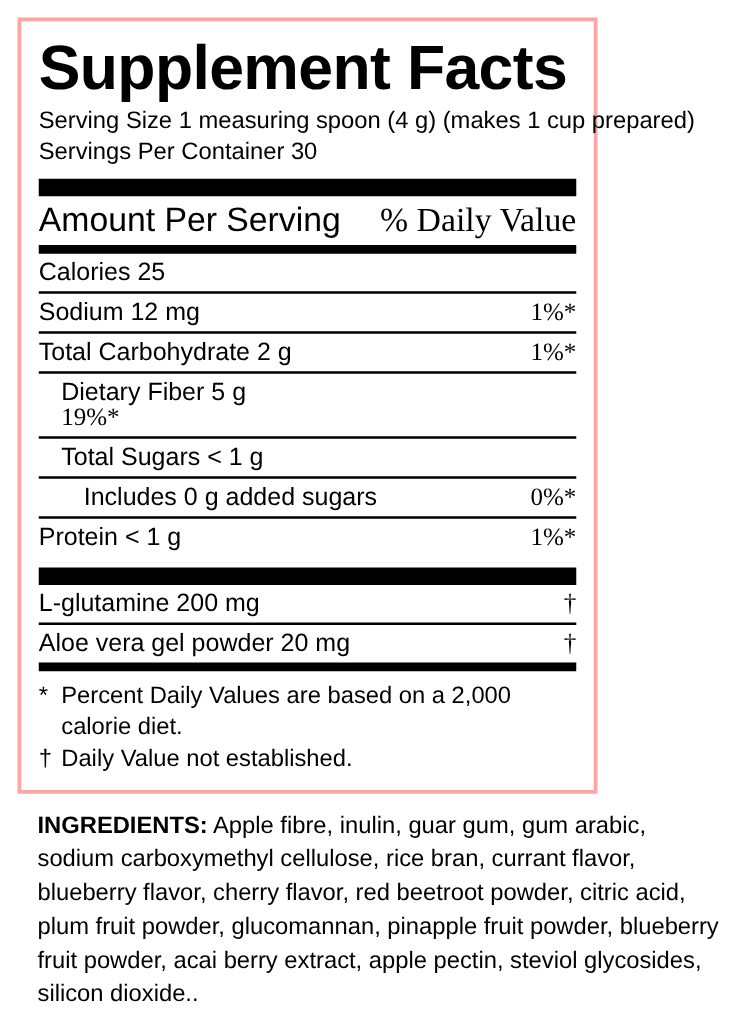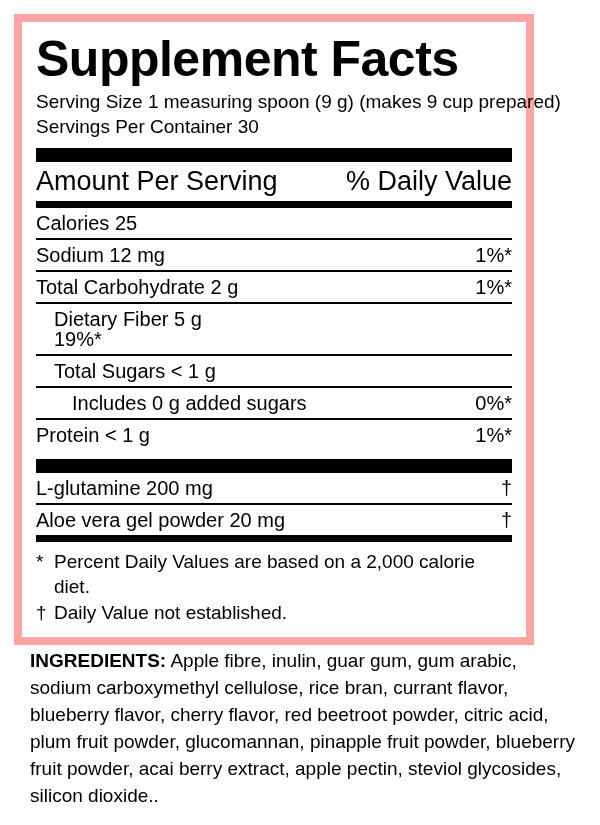--- a/index.html
+++ b/index.html
@@ -11,23 +11,23 @@
     width: 600px;
     height: 825px;
     font-family: "Liberation Sans", sans-serif;
     color: #000000;
     position: relative;
   }
   .panel {
     position: absolute;
     left: 14px;
     top: 14px;
-    width: 520px;
+    width: 464px;
     box-sizing: border-box;
-    border: 8px solid #fca5a5;
+    border: 3px solid #fca5a5;
     padding: 10px 14px 12px 14px;
   }
   .title {
     font-size: 50px;
     font-weight: 700;
     line-height: 1.02;
     letter-spacing: -0.5px;
     margin: 2px 0 4px 0;
     white-space: nowrap;
   }
@@ -55,21 +55,21 @@
     align-items: baseline;
     font-size: 20px;
     line-height: 1.0;
     padding: 5px 0 5px 0;
   }
   .row.header {
     font-size: 27px;
     padding: 6px 0 6px 0;
   }
   .row .left { text-align: left; }
-  .row .right { text-align: center; white-space: nowrap; }
+  .row .right { text-align: center; white-space: nowrap; font-family: Liberation Serif, serif; }
   .indent-1 { padding-left: 18px; flex-direction: column; }
   .indent-2 { padding-left: 36px; }
   .footnotes {
     font-size: 19px;
     line-height: 1.33;
     padding-top: 7px;
   }
   .footnote {
     display: flex;
     gap: 6px;
@@ -86,21 +86,21 @@
   }
   .ingredients b { font-weight: 700; }
 </style>
 </head>
 <body>
 
 <div class="panel">
 
   <div class="title">Supplement Facts</div>
 
-  <div class="serving-line">Serving Size 1 measuring spoon (9 g) (makes 9 cup prepared)</div>
+  <div class="serving-line">Serving Size 1 measuring spoon (4 g) (makes 1 cup prepared)</div>
   <div class="serving-line">Servings Per Container 30</div>
 
   <div class="bar-thick"></div>
 
   <div class="row header">
     <span class="left">Amount Per Serving</span>
     <span class="right">% Daily Value</span>
   </div>
 
   <div class="bar-med"></div>

